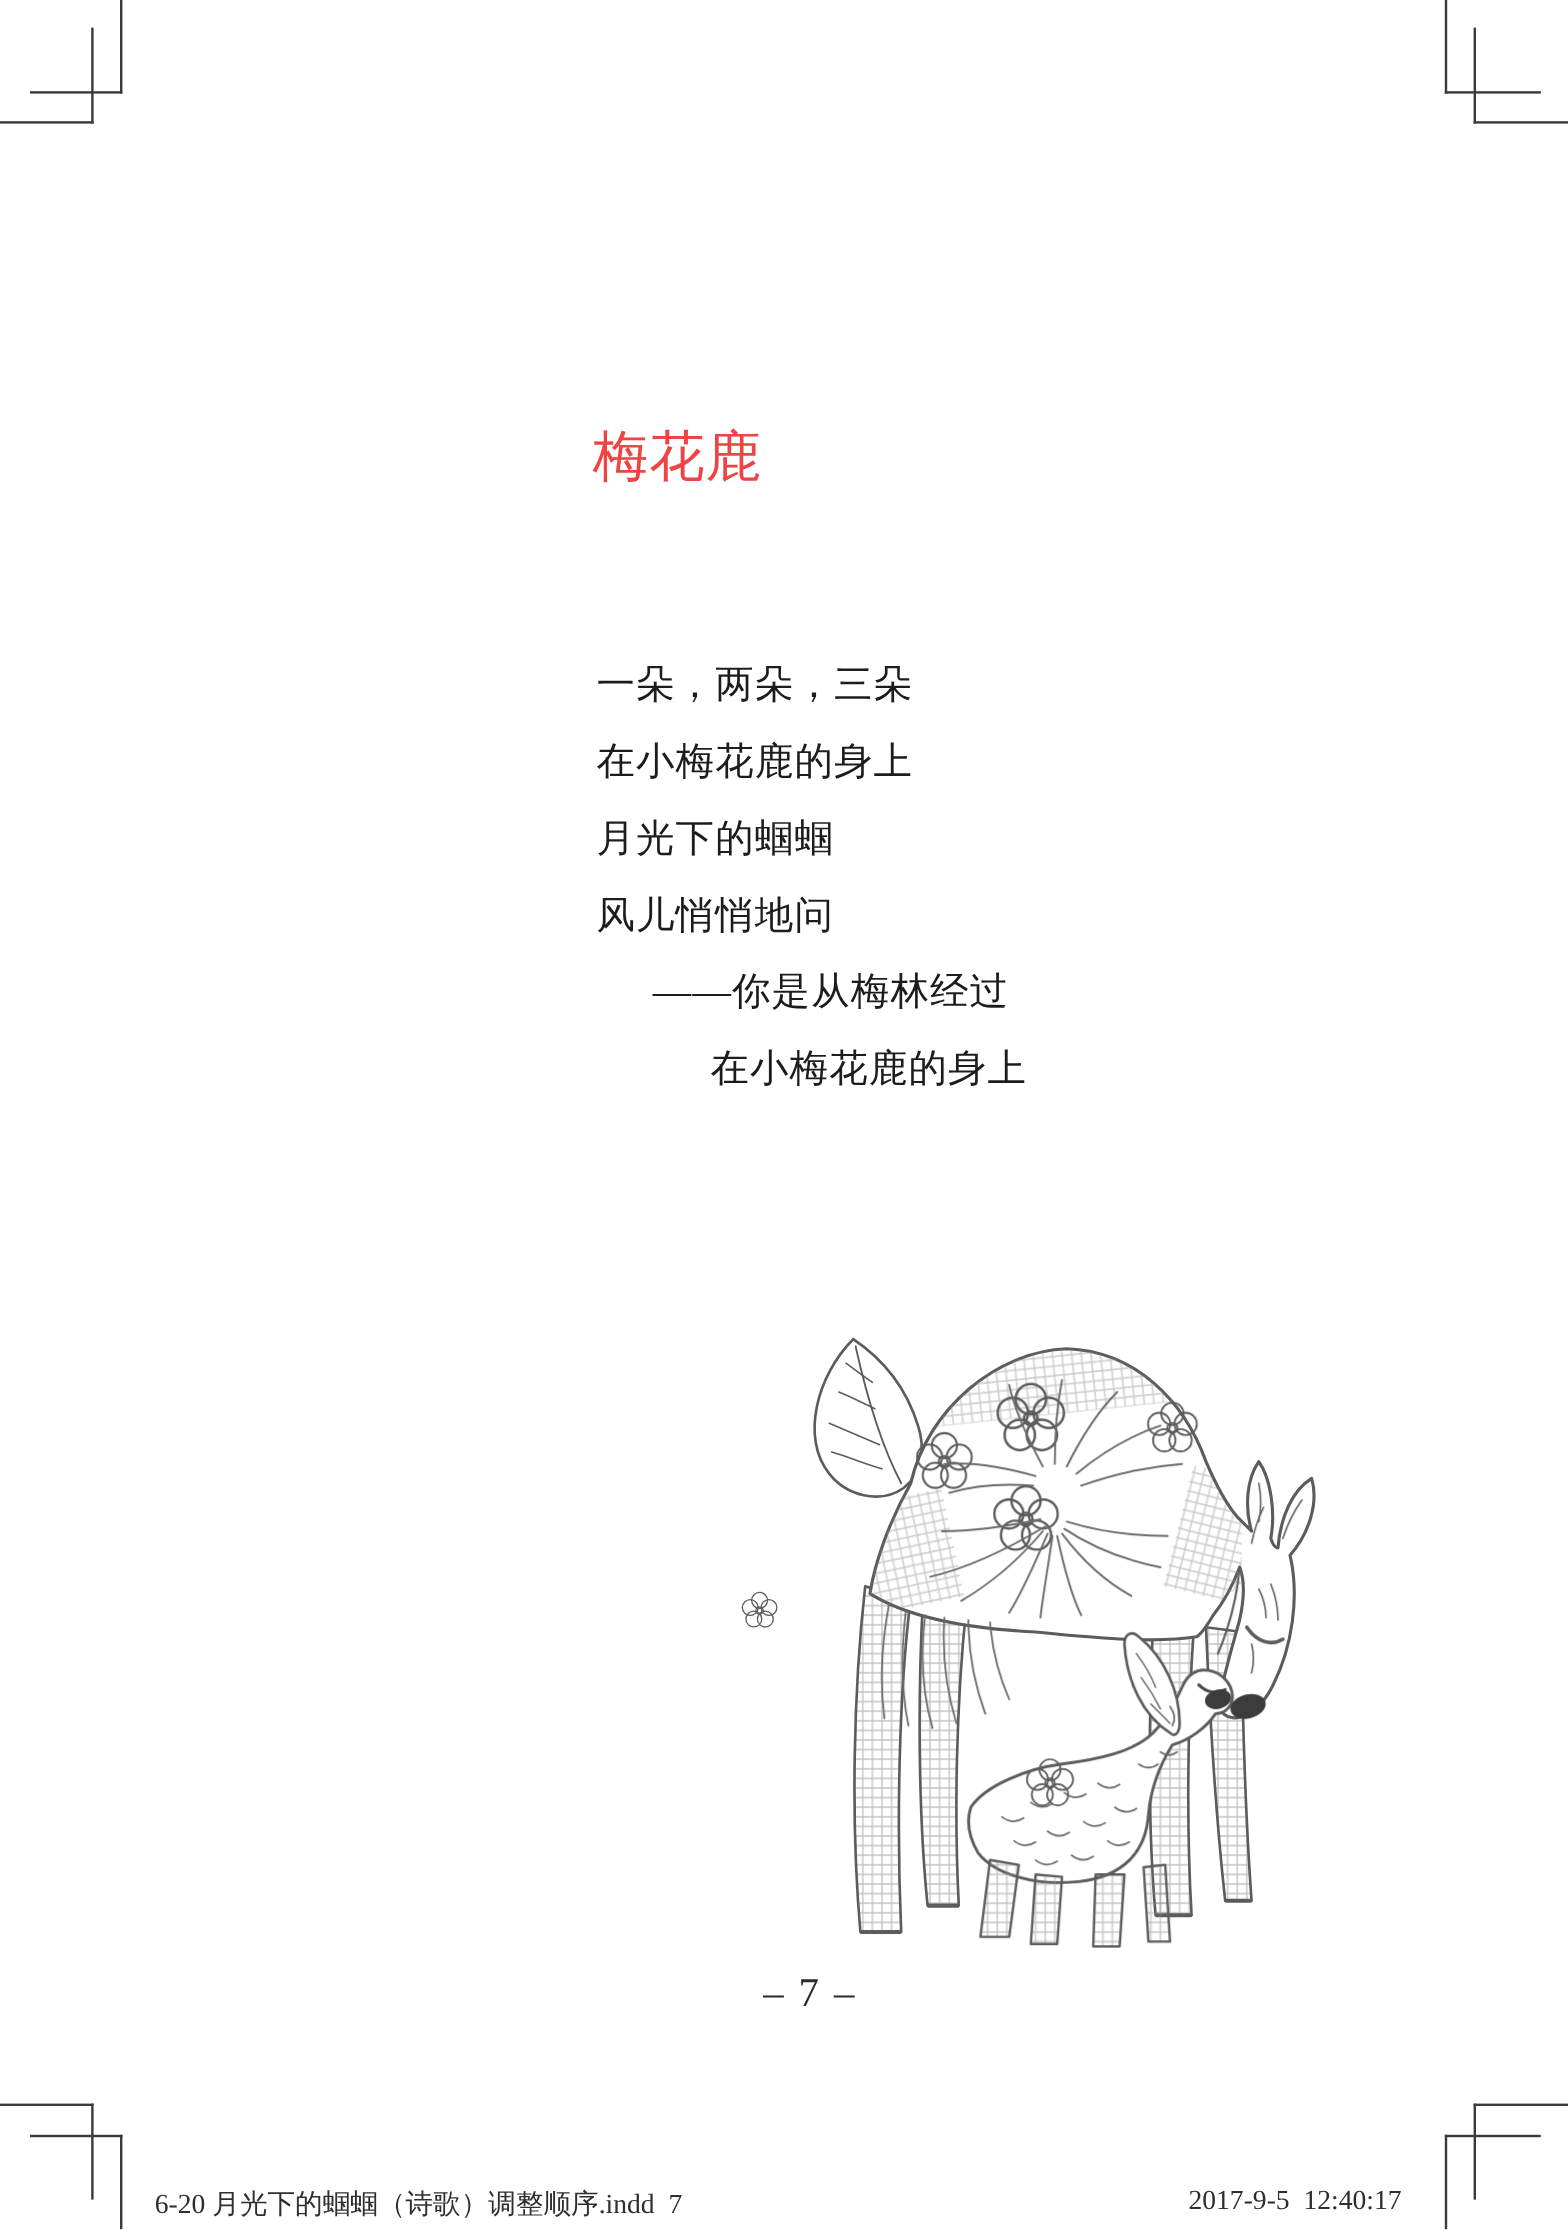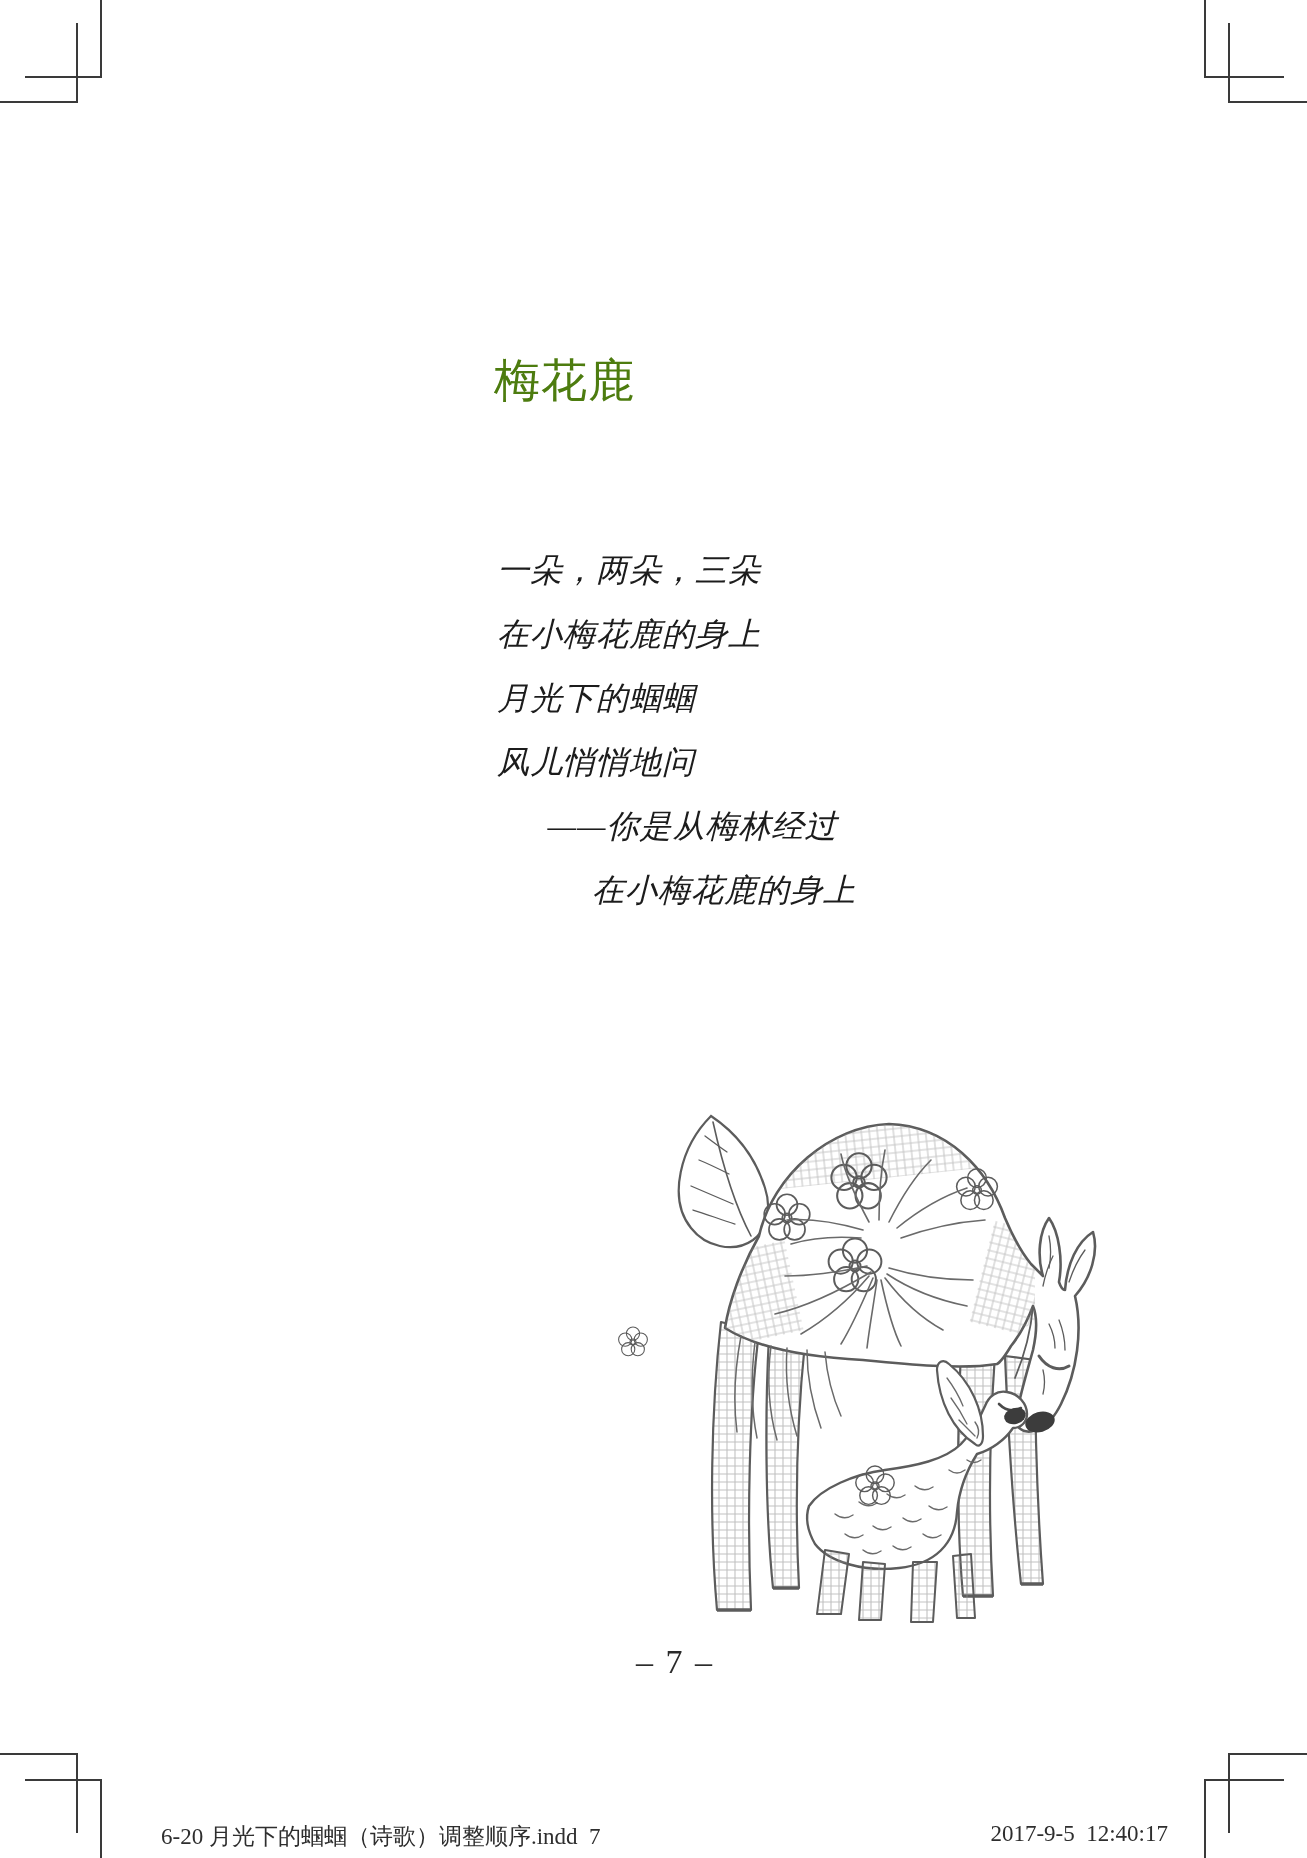--- a/index.html
+++ b/index.html
@@ -17,33 +17,33 @@
   .crop.tr-outer { left:1204px;top:0;      width:80px; height:78px; border-left-width:2px;  border-bottom-width:2px; }
   .crop.tr-inner { left:1228px;top:23px;   width:79px; height:80px; border-left-width:2px;  border-bottom-width:2px; }
   .crop.bl-outer { left:25px;  top:1779px; width:77px; height:79px; border-right-width:2px; border-top-width:2px; }
   .crop.bl-inner { left:0;     top:1753px; width:78px; height:80px; border-right-width:2px; border-top-width:2px; }
   .crop.br-outer { left:1204px;top:1779px; width:80px; height:79px; border-left-width:2px;  border-top-width:2px; }
   .crop.br-inner { left:1228px;top:1753px; width:79px; height:80px; border-left-width:2px;  border-top-width:2px; }
   
   .poem-title {
     position:absolute; left:494px; top:350px;
     font-family:"Liberation Sans","DejaVu Sans",sans-serif;
-    font-weight:200; font-size:46px; letter-spacing:1px; color:#4d7c0f;
+    font-weight:200; font-size:46px; letter-spacing:1px; color:#ef4444;
   }
   .poem { position:absolute; left:497px; top:538px; font-size:32px; color:#1c1c1c; }
-  .poem-line { height:64px; line-height:64px; white-space:pre; letter-spacing:1px;font-style:italic; }
+  .poem-line { height:64px; line-height:64px; white-space:pre; letter-spacing:1px; }
   .poem-line.indent-1 { padding-left:32px;text-align:center; }
   .poem-line.indent-3 { padding-left:95px; }
   
   .folio {
     position:absolute; left:575px; top:1643px; width:200px;
     text-align:center; font-size:34px; letter-spacing:2px; color:#2b2b2b; white-space:pre;
   }
   .slug { position:absolute; top:1821px; font-size:23px; color:#2e2e2e; white-space:pre; }
-  .slug.left  { left:129px;margin-left:32px; }
+  .slug.left  { left:129px; }
   .slug.right { right:139px; }
   
   .illustration { position:absolute; left:563px; top:1110px; width:542px; height:522px; }
 </style>
 </head>
 <body>
 
 <div class="page">
 
   <div class="crop tl-outer"></div>

